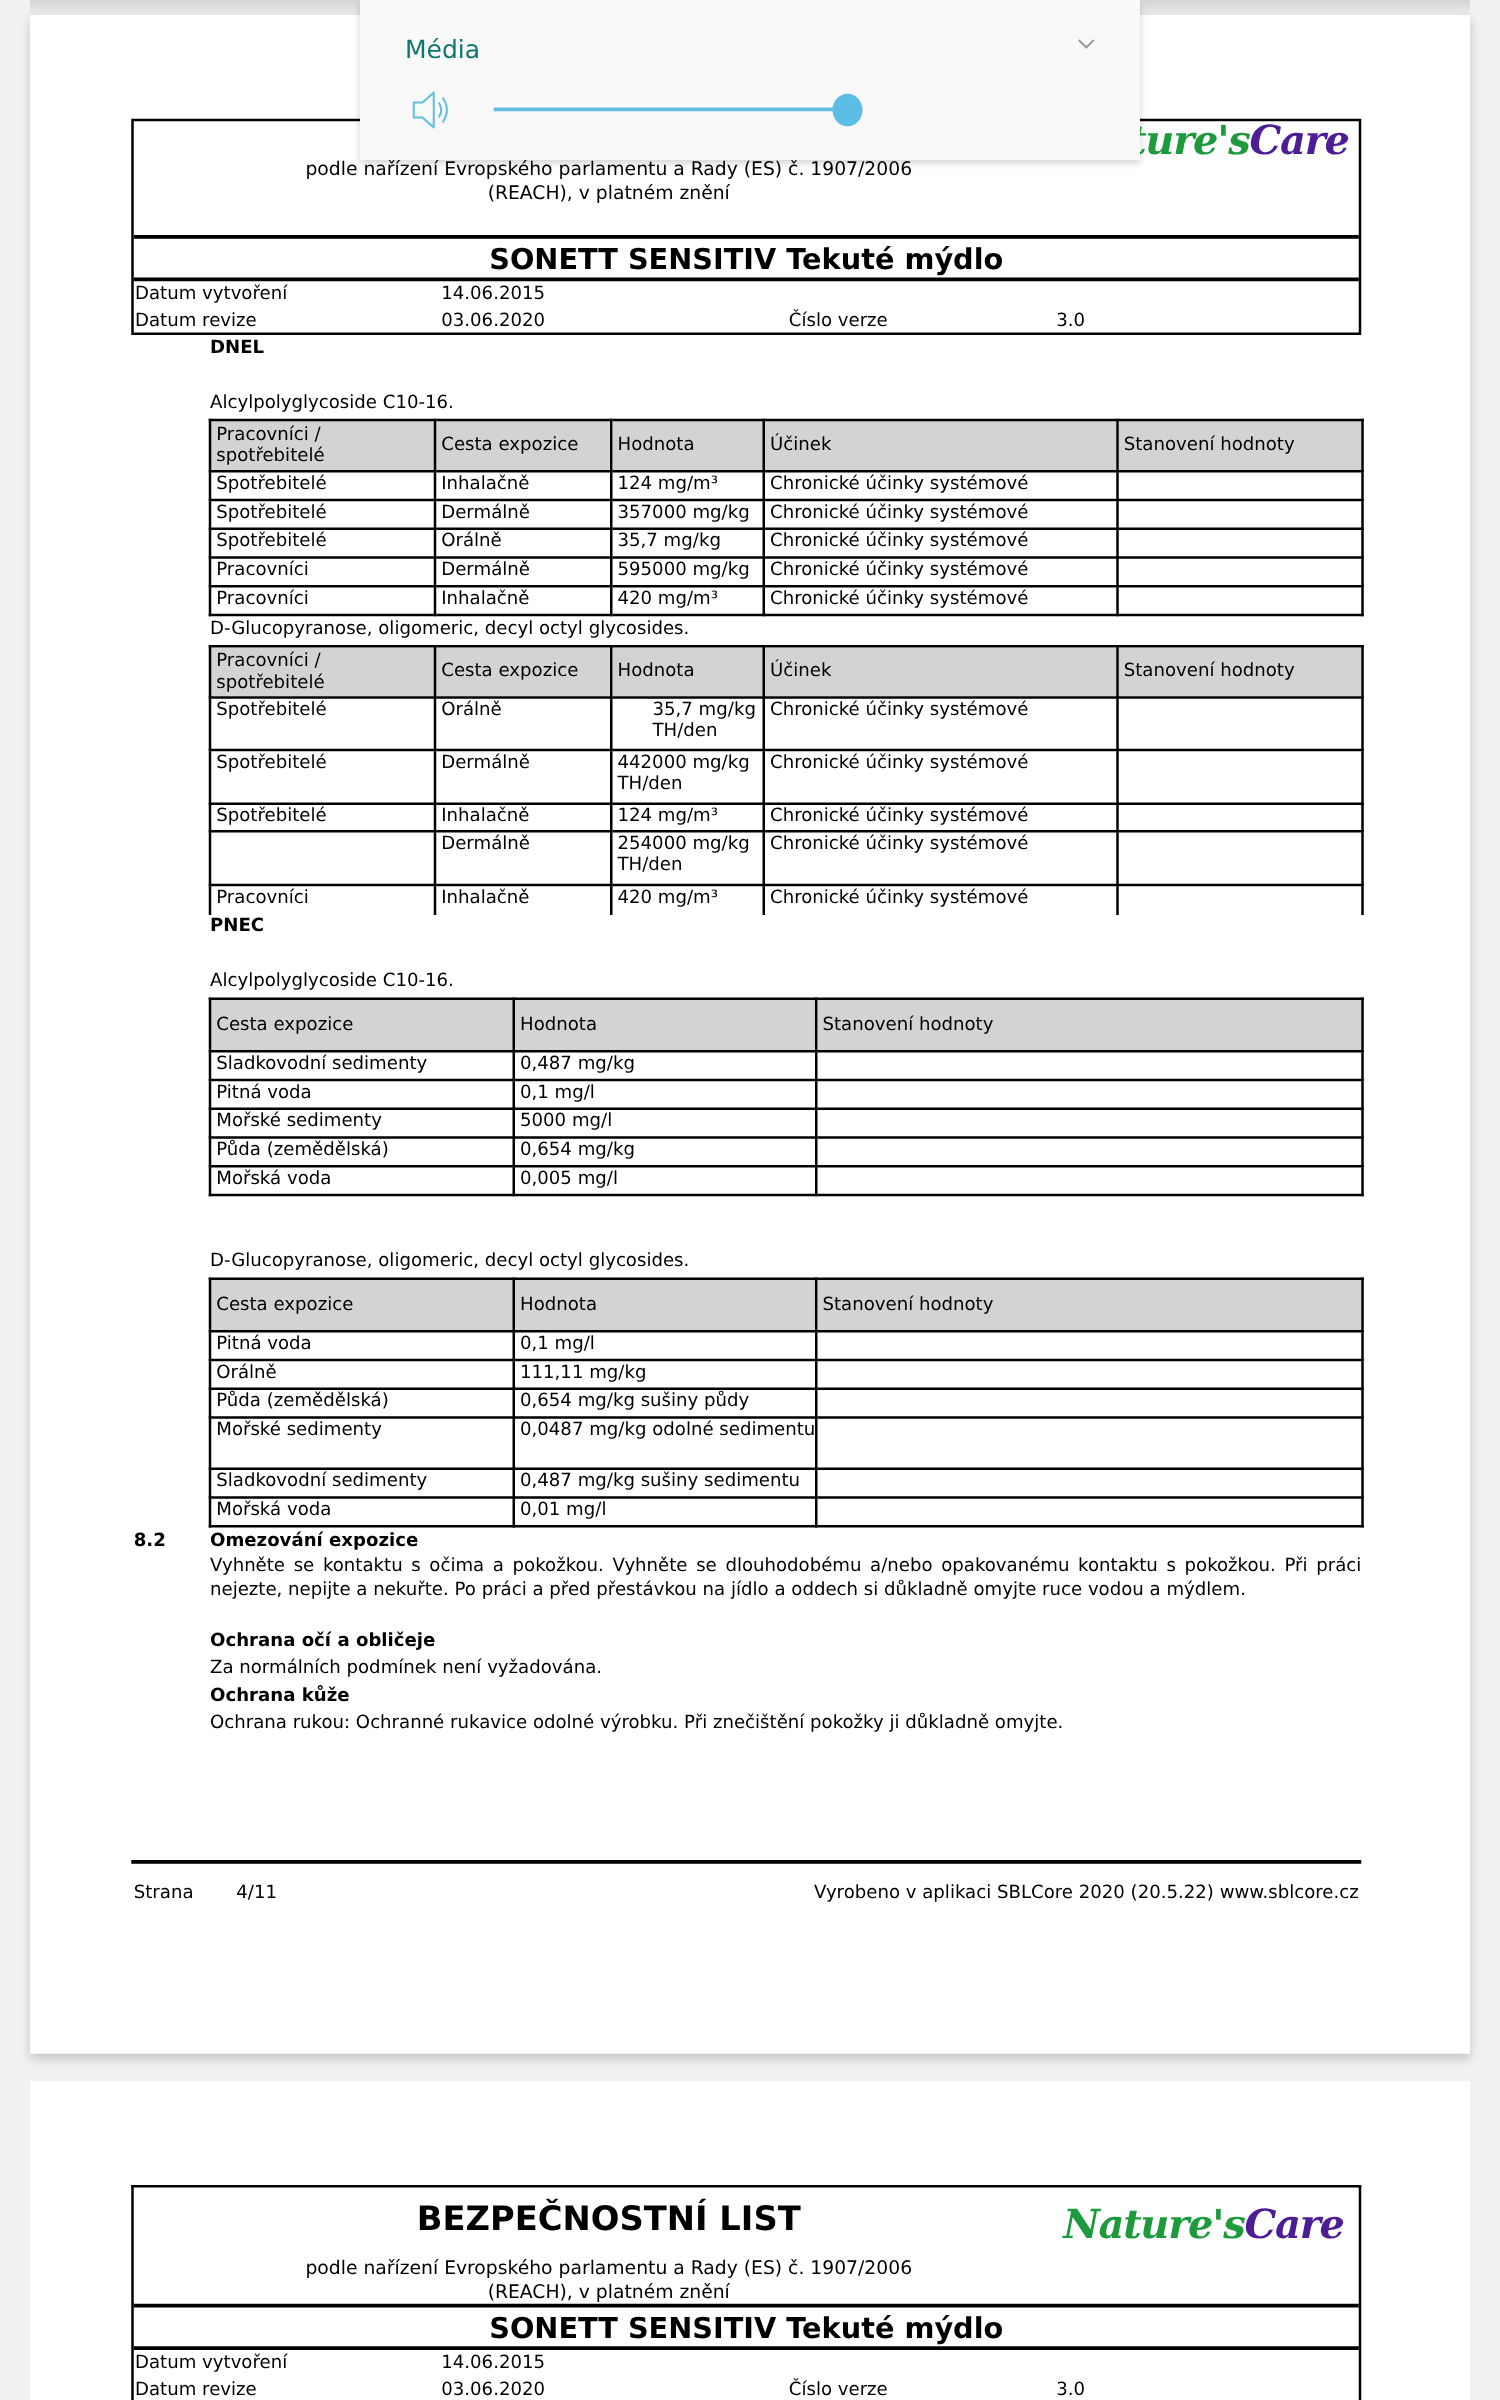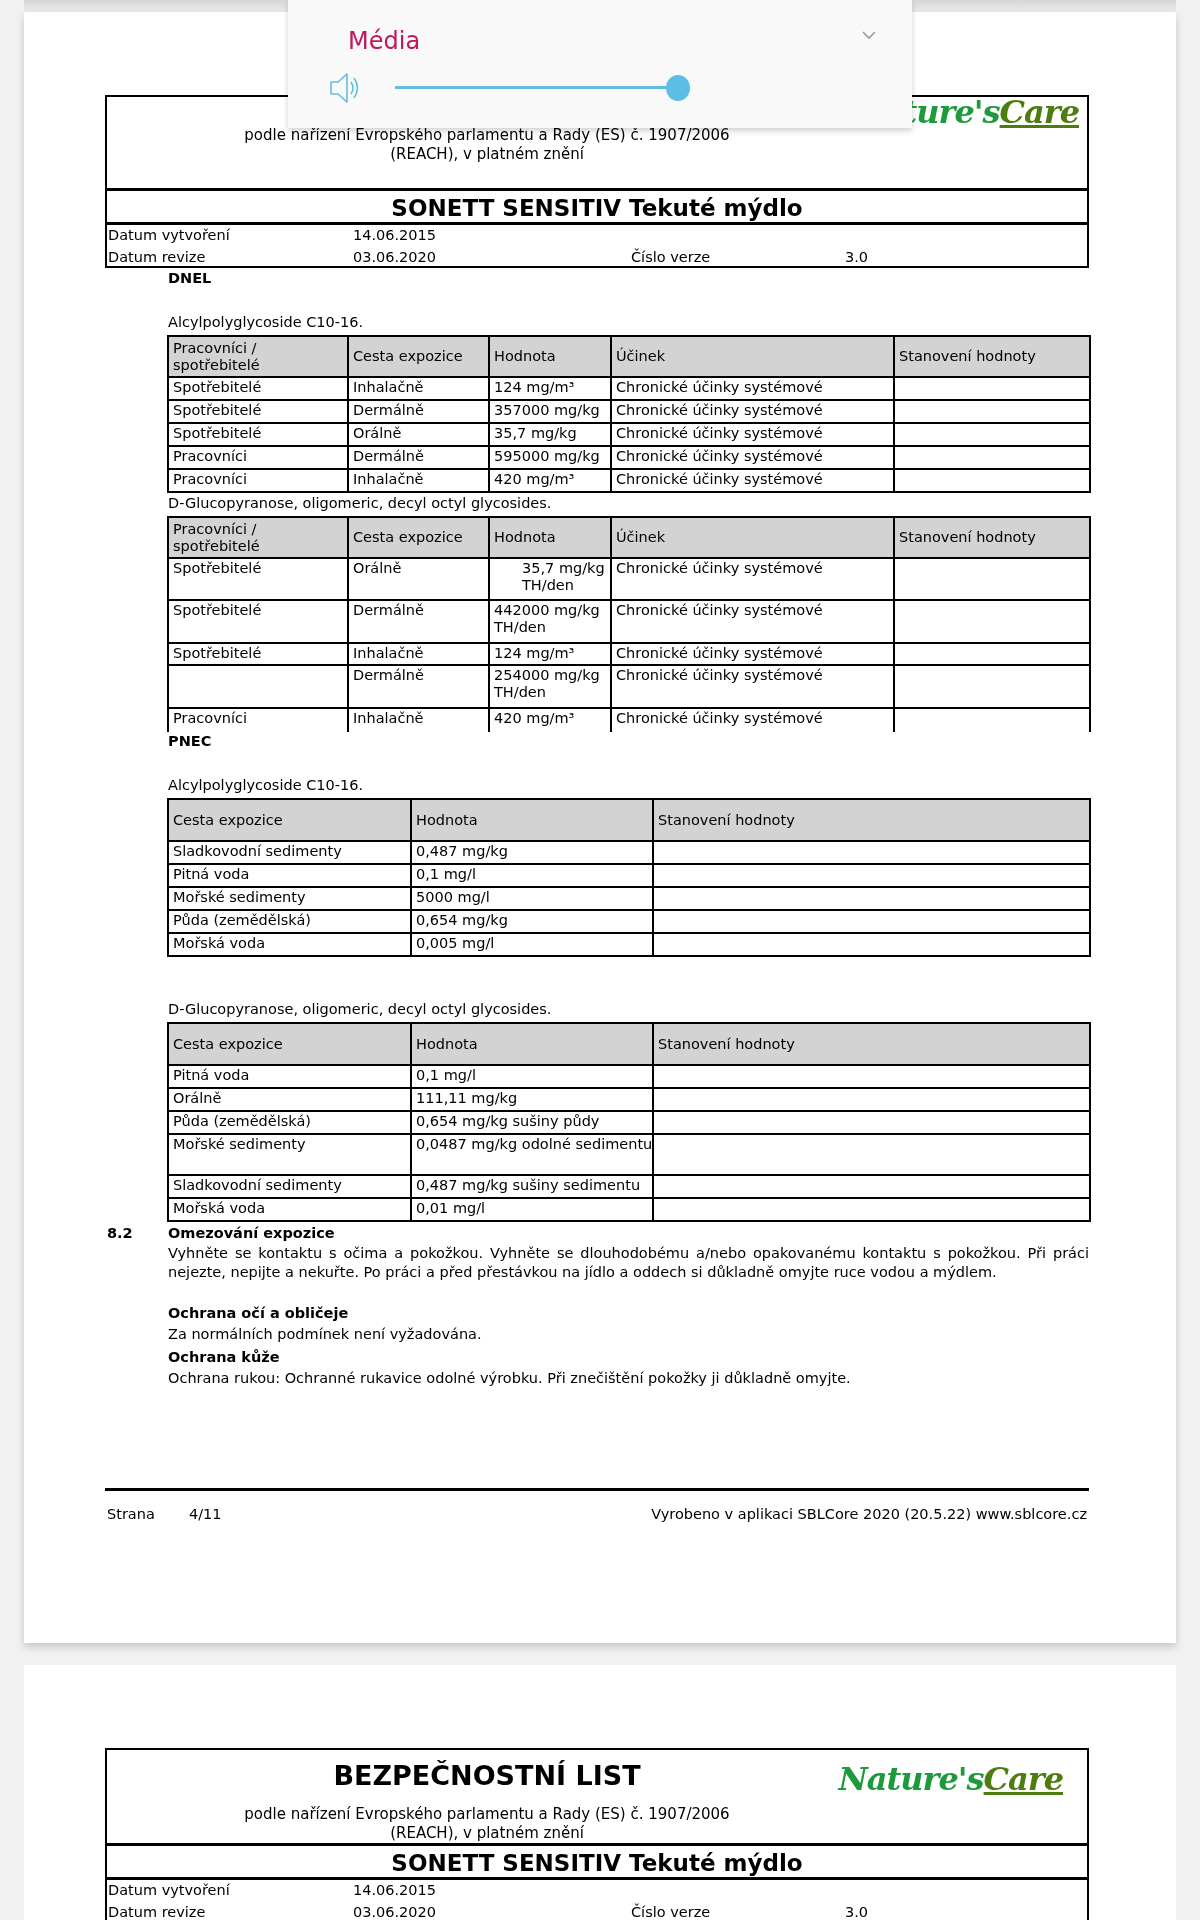--- a/index.html
+++ b/index.html
@@ -11,35 +11,35 @@
   .topshadow { position:absolute; left:24px; width:1152px; top:0; height:12px;
                background:linear-gradient(#d5d5d5,#ececec); }
   .abs { position:absolute; }
   .txt { font-size:14.5px; line-height:18px; white-space:nowrap; }
   
   .hbox { position:absolute; left:105px; width:984px; border:2px solid #000; box-sizing:border-box; }
   .hdr-title { position:absolute; left:0; right:220px; text-align:center; font-weight:bold; font-size:27px; }
   .hdr-sub { position:absolute; left:0; right:220px; text-align:center; font-size:15px; line-height:19px; }
   .logo { position:absolute; font-family:"DejaVu Serif", serif; font-style:italic; font-weight:bold;
           font-size:32px; color:#1d9a3c; letter-spacing:-1px; }
-  .logo .care { color:#4d7c0f;text-decoration:underline; }
+  .logo .care { color:#4c1d95; }
   .prod { position:absolute; left:0; right:0; text-align:center; font-weight:bold; font-size:23px; }
   .hline { position:absolute; left:0; right:0; height:3px; background:#000; }
   
   table.t { position:absolute; border-collapse:collapse; table-layout:fixed; font-size:14.5px; }
   table.t td, table.t th { border:2px solid #000; padding:1px 4px; vertical-align:top; text-align:left;
           font-weight:normal; line-height:17px; overflow:hidden; white-space:nowrap; }
   table.t th { background:#d3d3d3; vertical-align:middle; }
   table.t.open tr:last-child td { border-bottom:none; }
   .b { font-weight:bold; }
   .para { position:absolute; left:168px; width:921px; font-size:14.5px; line-height:19px; text-align:justify; }
   
   .vol { position:absolute; left:288px; top:0; width:624px; height:128px; background:#f9f9f9;
          box-shadow:0 3px 6px rgba(0,0,0,0.18); }
-  .vol-title { position:absolute; left:36px; top:27px; font-size:24px; color:#be185d;margin-left:24px; }
+  .vol-title { position:absolute; left:36px; top:27px; font-size:20px; color:#0f766e; }
   .vol-chev { position:absolute; right:36px; top:28px; width:14px; height:14px; }
   .vol-icon { position:absolute; left:40px; top:68px; width:40px; height:40px; }
   .vol-track { position:absolute; left:107px; top:86px; height:3px; background:#62bde0; }
   .vol-thumb { position:absolute; top:75px; width:24px; height:26px; border-radius:50%; background:#5cbde5; }
 </style>
 </head>
 <body>
 
 <div class="topshadow"></div>
 
@@ -281,21 +281,21 @@
 <div class="abs txt" style="left:168px;top:1369px;">Ochrana rukou: Ochranné rukavice odolné výrobku. Při znečištění pokožky ji důkladně omyjte.</div>
 
 <div class="abs" style="left:105px;top:1488px;width:984px;height:3px;background:#000;"></div>
 <div class="abs txt" style="left:107px;top:1505px;">Strana</div>
 <div class="abs txt" style="left:189px;top:1505px;">4/11</div>
 <div class="abs txt" style="right:113px;top:1505px;">Vyrobeno v aplikaci SBLCore 2020 (20.5.22) www.sblcore.cz</div>
 
 <div class="page page2"></div>
 <div class="hbox" style="top:1748px;height:190px;border-bottom:none;">
   <div class="hdr-title" style="top:10px;">BEZPEČNOSTNÍ LIST</div>
-  <div class="logo" style="right:24px;top:10px;"><span>Nature's</span><span class="care">Care</span></div>
+  <div class="logo" style="right:12px;top:10px;"><span>Nature's</span><span class="care">Care</span></div>
   <div class="hdr-sub" style="top:55px;">podle nařízení Evropského parlamentu a Rady (ES) č. 1907/2006</div>
   <div class="hdr-sub" style="top:74px;">(REACH), v platném znění</div>
   <div class="hline" style="top:93px;"></div>
   <div class="prod" style="top:100px;">SONETT SENSITIV Tekuté mýdlo</div>
   <div class="hline" style="top:127px;"></div>
   <div class="abs txt" style="left:1px;top:131px;">Datum vytvoření</div>
   <div class="abs txt" style="left:246px;top:131px;">14.06.2015</div>
   <div class="abs txt" style="left:1px;top:153px;">Datum revize</div>
   <div class="abs txt" style="left:246px;top:153px;">03.06.2020</div>
   <div class="abs txt" style="left:524px;top:153px;">Číslo verze</div>

